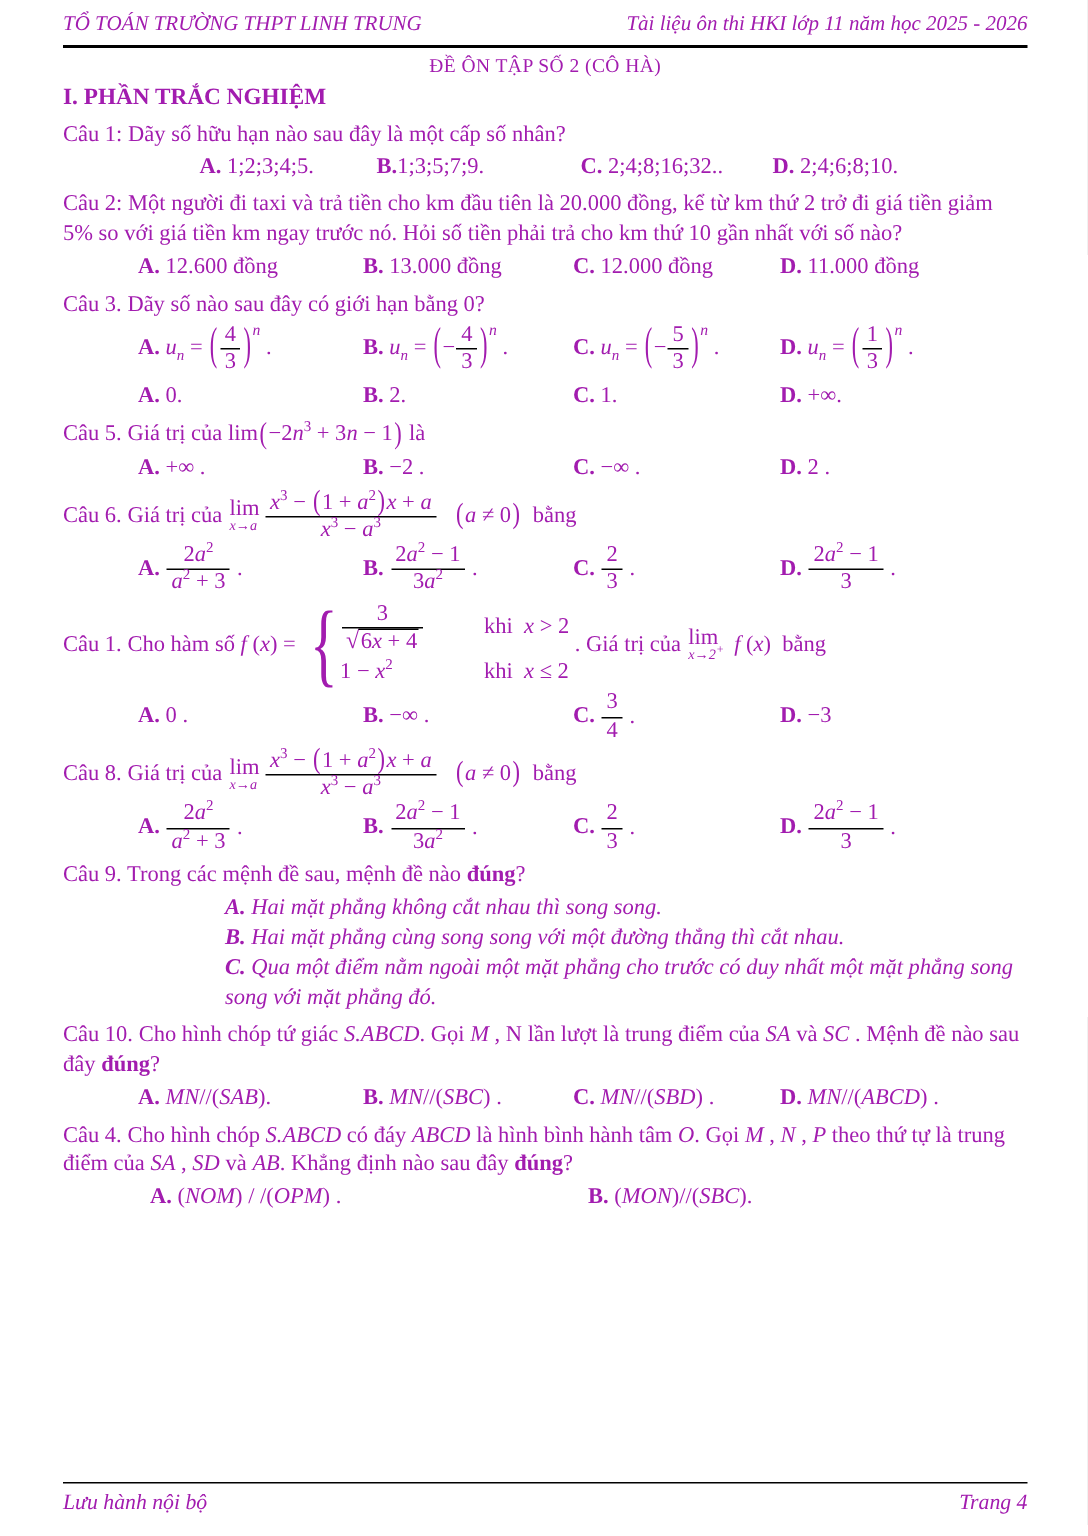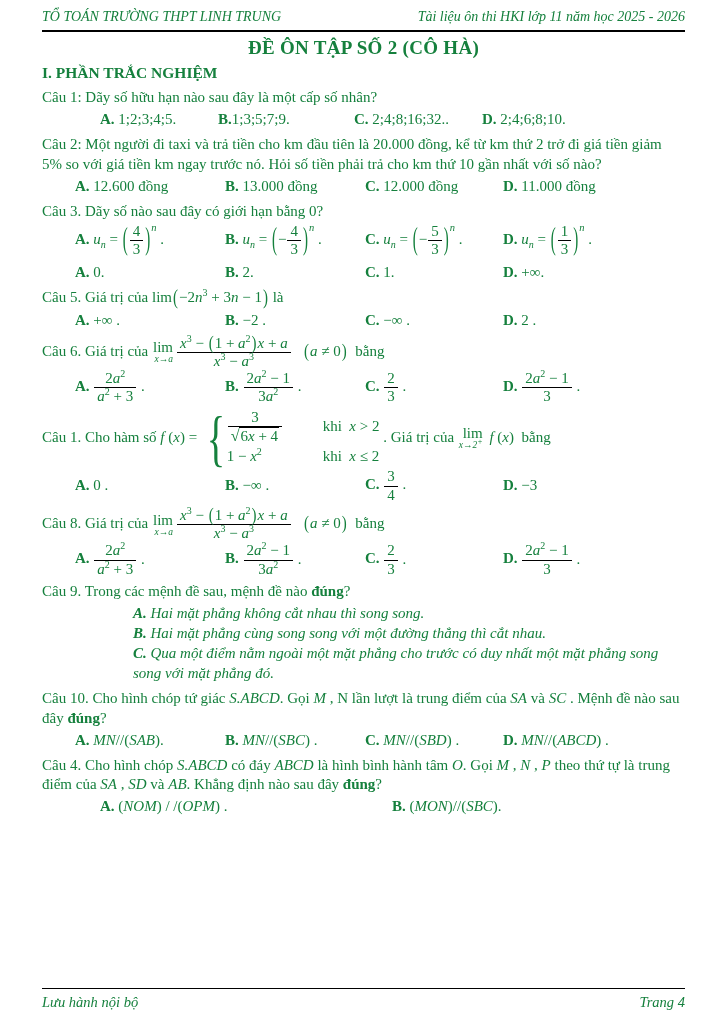--- a/index.html
+++ b/index.html
@@ -1,45 +1,45 @@
 <!DOCTYPE html>
 <html><head>
 <meta charset="utf-8">
 <style>
   html,body{margin:0;padding:0;background:#e8e8e8;}
-  .page{position:relative;width:725px;height:1024px;margin:0 auto;background:#fff;color:#15803d;
+  .page{position:relative;width:725px;height:1024px;margin:0 auto;background:#fff;color:#a21caf;
         font-family:"Liberation Serif","DejaVu Serif",serif;font-size:15px;line-height:1.33;
         box-sizing:border-box;padding:8px 40px 0 42px;overflow:hidden;}
   
   .hdr{display:flex;justify-content:space-between;align-items:flex-end;font-style:italic;
        font-size:14px;border-bottom:2px solid #000;padding-bottom:3px;}
-  .title{text-align:center;font-weight:bold;font-size:19px;margin-top:3px;letter-spacing:.3px;}
+  .title{text-align:center;font-weight:normal;font-size:13px;margin-top:3px;letter-spacing:.3px;}
   .section{font-weight:bold;font-size:15.5px;margin-top:3px;}
   .ftr{position:absolute;left:42px;right:40px;bottom:12px;display:flex;justify-content:space-between;
        font-style:italic;font-size:14.5px;border-top:1.5px solid #000;padding-top:4px;}
   
   .q{margin-top:5px;}
   .ql{font-weight:normal;}
-  .opts{display:grid;align-items:center;justify-items:start;margin-left:33px;margin-top:2px;}
+  .opts{display:grid;align-items:center;justify-items:start;margin-left:50px;margin-top:2px;}
   .g4{grid-template-columns:150px 140px 138px auto;}
-  .gq1{grid-template-columns:118px 136px 128px auto;margin-left:58px;}
+  .gq1{grid-template-columns:118px 136px 128px auto;margin-left:91px;}
   .g2{grid-template-columns:292px auto;margin-left:58px;}
   .stack .opt{display:block;margin-left:58px;font-style:italic;}
   .ok{font-weight:bold;}
   
   .frac{display:inline-block;vertical-align:middle;text-align:center;line-height:1.02;padding:0 1px;}
   .fn{display:block;padding:0 3px 1px;}
   .fd{display:block;border-top:1px solid #000;padding:1px 3px 0;}
   sup{font-size:10px;line-height:0;}
   .ssb{font-size:10px;vertical-align:sub;line-height:0;}
   .bpL{display:inline-block;transform:scaleY(2.05);vertical-align:middle;margin:0 1px;}
   .bpS{display:inline-block;transform:scaleY(1.35);vertical-align:-1px;margin:0 1px;}
   .mp{display:inline-block;transform:scaleY(1.3);margin:0 1px;}
   .exp{font-size:10.5px;position:relative;top:-13px;font-style:italic;}
-  .lim{display:inline-block;text-align:right;vertical-align:middle;margin:0 3px 0 1px;}
+  .lim{display:inline-block;text-align:left;vertical-align:middle;margin:0 3px 0 1px;}
   .ll{display:block;line-height:15px;}
   .ls{display:block;font-size:9.5px;line-height:9px;font-style:italic;}
   .tps{font-size:8px;vertical-align:super;line-height:0;}
   .rs{font-size:16px;}
   .rb{border-top:1px solid #000;padding:0 1px;}
   .cases{display:inline-flex;align-items:center;vertical-align:middle;}
   .cbrace{font-size:62px;line-height:56px;display:inline-block;transform:scaleX(.62);margin-right:-4px;font-weight:300;}
   .cbody{display:inline-flex;flex-direction:column;row-gap:3px;}
   .crow{display:flex;align-items:center;}
   .cexpr{min-width:96px;}

